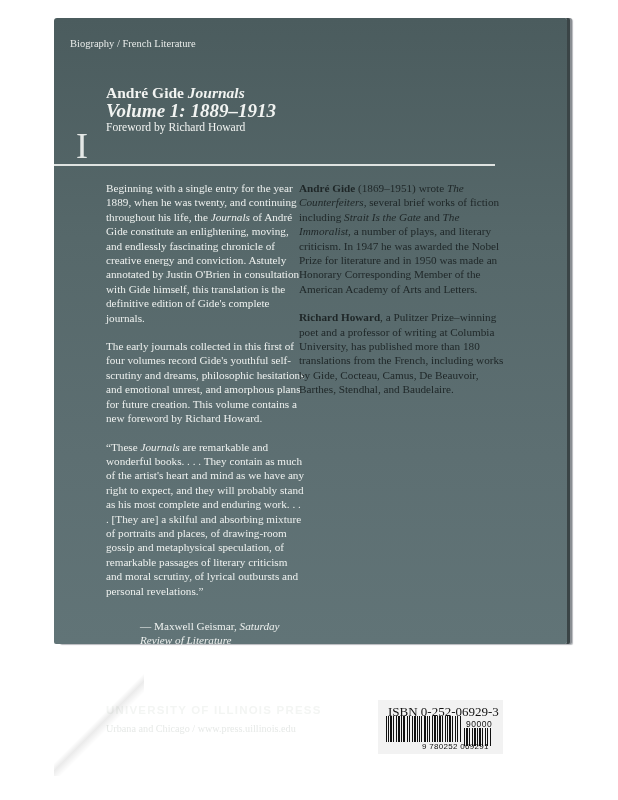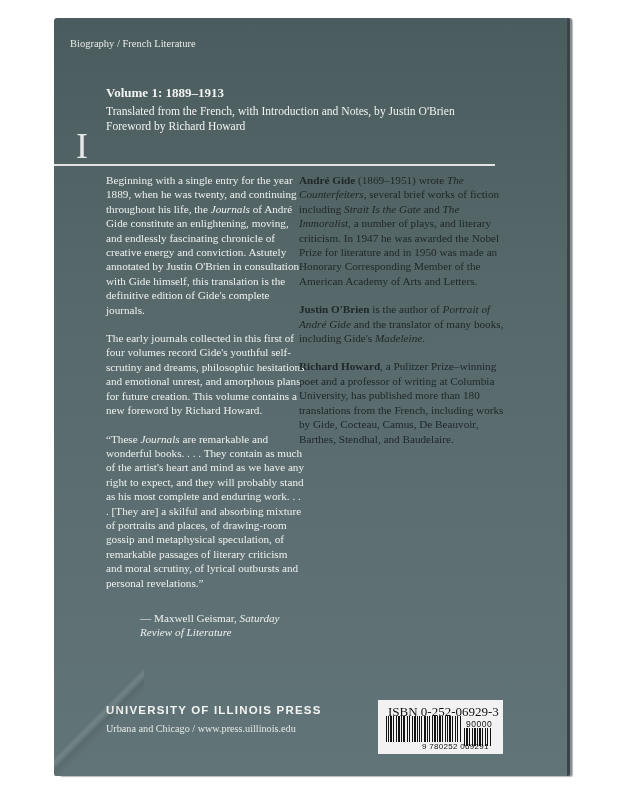--- a/index.html
+++ b/index.html
@@ -1,41 +1,41 @@
 <!DOCTYPE html>
 <html><head>
 <meta charset="utf-8">
 <style>
   html, body { margin: 0; padding: 0; }
   body {
     width: 618px; height: 800px; background: #ffffff; position: relative; overflow: hidden;
     font-family: "Liberation Serif", "DejaVu Serif", serif;
   }
   .cover {
-    position: absolute; left: 54px; top: 18px; width: 513px; height: 758px;
+    position: absolute; left: 54px; top: 18px; width: 513px; height: 626px;
     background: linear-gradient(180deg, #4b5c5e 0%, #56686a 35%, #5d6f72 70%, #617477 100%);
     border-radius: 3px 2px 2px 2px;
     box-shadow: 3px 0 0 #3a4446, 5px 0 0 #8a8e93, 6px 1px 1px #b7b9bd;
   }
   .category {
     position: absolute; left: 16px; top: 20px; font-size: 10.5px; color: #e9ecea;
   }
   .title-block { position: absolute; left: 52px; top: 66px; color: #f1f3f1; }
   .title-line1 { font-size: 15.5px; font-weight: bold; line-height: 18px; }
   .title-line1 i { font-weight: bold; }
-  .title-line2 { font-size: 13px; font-weight: bold; line-height: 18px; }
+  .title-line2 { font-size: 19px; font-weight: bold; line-height: 18px; font-style: italic; }
   .title-sub { font-size: 11.6px; line-height: 15px; margin-top: 2px; }
   .roman {
     position: absolute; left: 22px; top: 110px; font-size: 36px; color: #e4e8e6; line-height: 36px;
   }
   .rule {
     position: absolute; left: 0; top: 146px; width: 441px; height: 2px; background: #dfe3e1;
   }
   .col { position: absolute; font-size: 11.2px; line-height: 14.4px; }
-  .col p { margin: 0 0 14px 0; }
+  .col p { margin: 8px 0 14px 0; }
   .left-col { left: 52px; top: 155px; width: 200px; color: #eef1ef; }
   .right-col { left: 245px; top: 155px; width: 210px; color: #1e2627; }
   .right-col .praise-head { color: #f0f3f1; }
   .right-col .quote { color: #f0f3f1; }
   .attrib { padding-left: 24px; }
   .attrib2 { padding-left: 34px; margin-top: 21px; }
   .publisher {
     position: absolute; left: 52px; top: 686px; color: #f3f5f3;
     font-family: "Liberation Sans", "DejaVu Sans", sans-serif; font-size: 11.5px;
     font-weight: bold; letter-spacing: 1.2px;
@@ -65,37 +65,36 @@
     pointer-events: none;
   }
 </style>
 </head>
 <body>
 
 <div class="cover">
   <div class="category">Biography / French Literature</div>
 
   <div class="title-block">
+    <div class="title-line1"><span>André Gide</span> <i>Journals</i></div>
     <div class="title-line2">Volume 1: 1889–1913</div>
-    <div class="title-sub">Translated from the French, with Introduction and Notes, by Justin O'Brien</div>
     <div class="title-sub" style="margin-top:0">Foreword by Richard Howard</div>
   </div>
   <div class="roman">I</div>
   <div class="rule"></div>
 
   <div class="col left-col">
     <p><span>Beginning with a single entry for the year 1889, when he was twenty, and continuing throughout his life, the </span><i>Journals</i><span> of André Gide constitute an enlightening, moving, and endlessly fascinating chronicle of creative energy and conviction. Astutely annotated by Justin O'Brien in consultation with Gide himself, this translation is the definitive edition of Gide's complete journals.</span></p>
     <p>The early journals collected in this first of four volumes record Gide's youthful self-scrutiny and dreams, philosophic hesitations and emotional unrest, and amorphous plans for future creation. This volume contains a new foreword by Richard Howard.</p>
     <p style="margin-bottom:2px"><span>“These </span><i>Journals</i><span> are remarkable and wonderful books. . . . They contain as much of the artist's heart and mind as we have any right to expect, and they will probably stand as his most complete and enduring work. . . . [They are] a skilful and absorbing mixture of portraits and places, of drawing-room gossip and metaphysical speculation, of remarkable passages of literary criticism and moral scrutiny, of lyrical outbursts and personal revelations.”</span></p>
     <div class="attrib2"><span>— Maxwell Geismar, </span><i>Saturday Review of Literature</i></div>
   </div>
 
   <div class="col right-col">
     <p><b>André Gide</b><span> (1869–1951) wrote </span><i>The Counterfeiters</i><span>, several brief works of fiction including </span><i>Strait Is the Gate</i><span> and </span><i>The Immoralist</i><span>, a number of plays, and literary criticism. In 1947 he was awarded the Nobel Prize for literature and in 1950 was made an Honorary Corresponding Member of the American Academy of Arts and Letters.</span></p>
-    <p><b>Justin O'Brien</b><span> is the author of </span><i>Portrait of André Gide</i><span> and the translator of many books, including Gide's </span><i>Madeleine</i><span>.</span></p>
     <p><b>Richard Howard</b><span>, a Pulitzer Prize–winning poet and a professor of writing at Columbia University, has published more than 180 translations from the French, including works by Gide, Cocteau, Camus, De Beauvoir, Barthes, Stendhal, and Baudelaire.</span></p>
   </div>
 
   <div class="publisher">UNIVERSITY OF ILLINOIS PRESS</div>
   <div class="publisher-sub">Urbana and Chicago / www.press.uillinois.edu</div>
 
   <div class="barcode-box">
     <div class="isbn-text">ISBN 0-252-06929-3</div>
     <div class="bars-main">
         <div class="bar" style="width: 1px;"></div>

